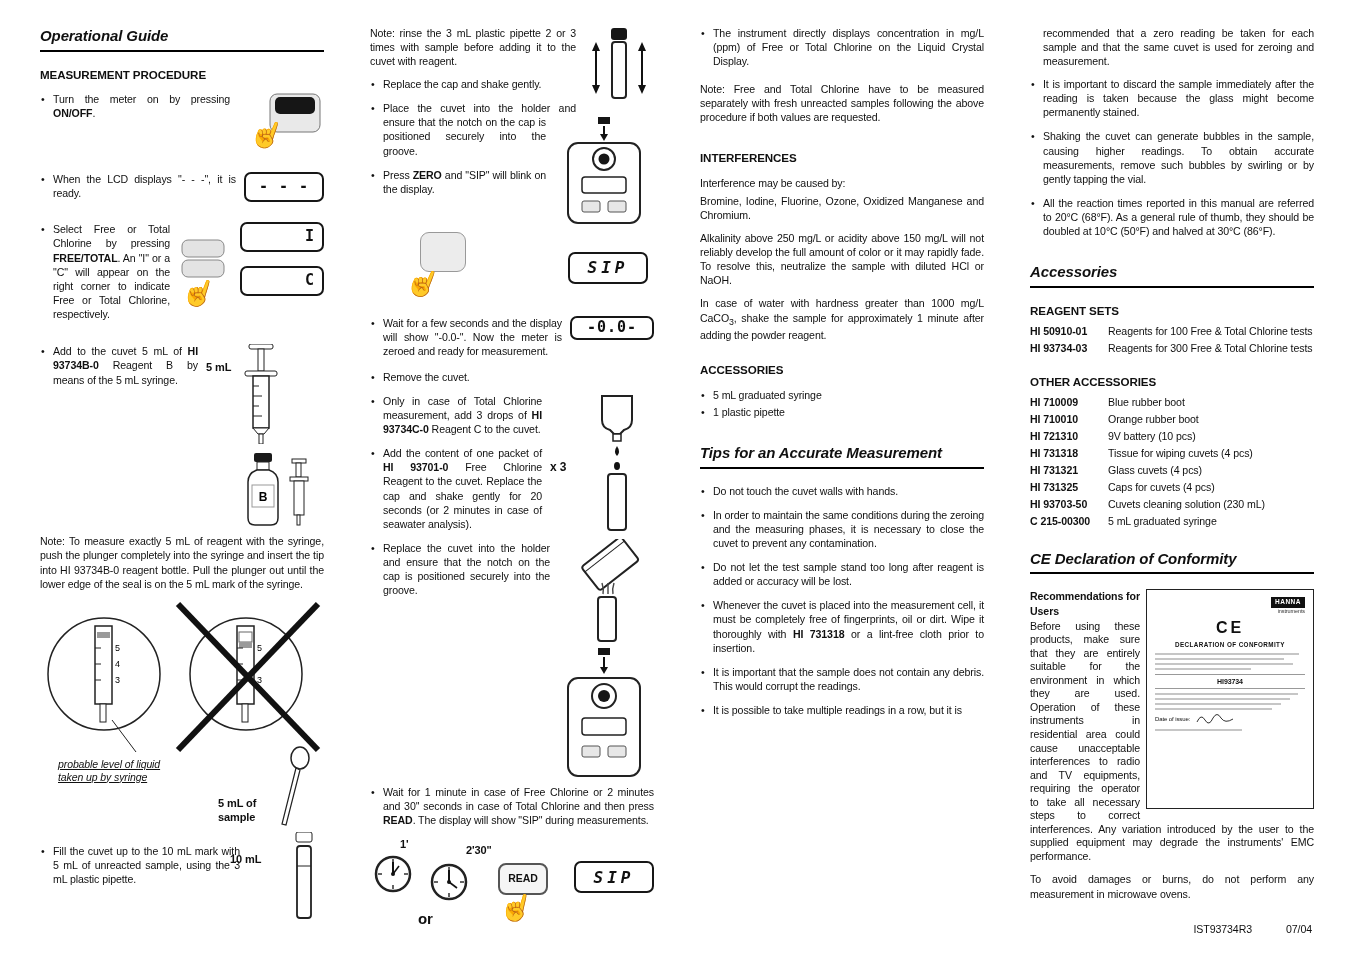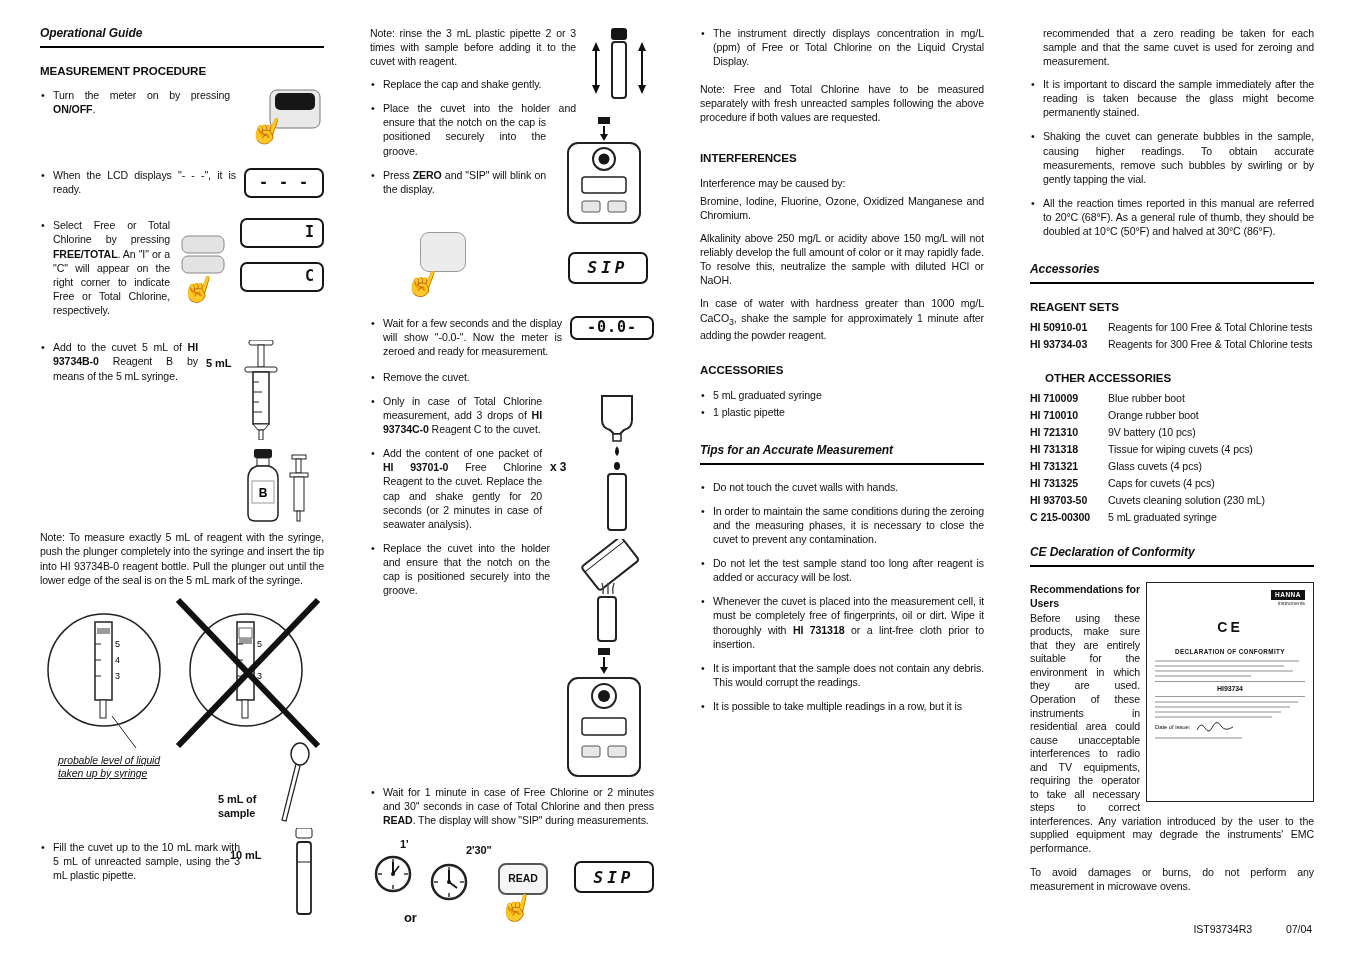--- a/index.html
+++ b/index.html
@@ -1,20 +1,20 @@
 <!DOCTYPE html>
 <html><head>
 <meta charset="utf-8">
 <style>
   *{box-sizing:border-box;margin:0;padding:0}
   html,body{width:1351px;height:954px}
   body{background:#fff;font-family:"Liberation Sans",sans-serif;font-size:10.6px;line-height:1.33;color:#101010;overflow:hidden;letter-spacing:-0.1px}
   .page{display:flex;gap:46px;padding:26px 38px 10px 40px;height:100%}
   .col{flex:0 0 284px;width:284px;position:relative}
-  .title{font-size:12px;font-weight:bold;font-style:italic;border-bottom:2px solid #000;padding-bottom:4px;margin-bottom:15px}
+  .title{font-size:15px;font-weight:bold;font-style:italic;border-bottom:2px solid #000;padding-bottom:4px;margin-bottom:15px}
   .mt{margin-top:24px}
   .subhead{font-size:11.6px;font-weight:bold;margin:0 0 10px}
   .para{text-align:justify;margin-bottom:9px}
   .bullet{position:relative;padding-left:13px;text-align:justify;margin-bottom:10px}
   .bullet::before{content:"•";position:absolute;left:1px;top:0}
   .fr{float:right;clear:right;margin:0 0 5px 8px;position:relative}
   .cb{clear:both}
   .fig{position:relative}
   .lcd{border:2px solid #161616;border-radius:7px;display:flex;align-items:center;justify-content:center;font-family:"DejaVu Sans Mono",monospace;font-weight:bold;background:#fff;font-size:15px;letter-spacing:1px}
   .lcd.rt{justify-content:flex-end;padding-right:7px}
@@ -26,21 +26,21 @@
   .acc-row .desc{flex:1}
   .zero-row{clear:both;display:flex;justify-content:space-between;align-items:center;padding:2px 6px 2px 36px;margin-bottom:10px}
   .zero-btn{width:46px;height:40px;background:#ececec;border:1.5px solid #999;border-radius:9px}
   .read-btn{border:2px solid #555;border-radius:8px;width:50px;height:32px;display:flex;align-items:center;justify-content:center;font-weight:bold;font-size:10.5px;background:#f5f5f5}
   .fig1{position:relative;height:322px;margin-top:4px}
   .annot-hand{font-style:italic;text-decoration:underline;font-size:10.5px;line-height:1.25}
   .cert{width:168px;height:220px;border:1.2px solid #222;padding:7px 8px;background:#fff}
   .cert-logo{display:flex;flex-direction:column;align-items:flex-end}
   .cert-hanna{background:#111;color:#fff;font-size:6.5px;font-weight:bold;padding:1px 4px;letter-spacing:.5px}
   .cert-inst{font-size:5.5px;color:#333}
-  .cert-ce{font-size:14px;font-weight:bold;letter-spacing:3px;text-align:center;margin:11px 0}
+  .cert-ce{font-size:16px;font-weight:bold;letter-spacing:3px;text-align:center;margin:2px 0}
   .cert-title{font-size:6.3px;font-weight:bold;text-align:center;letter-spacing:.4px;margin-bottom:4px}
   .cline{height:2px;background:#c6c6c6;margin:3px 0}
   .cert-model{font-size:7px;font-weight:bold;text-align:center;border-top:1px solid #999;border-bottom:1px solid #999;padding:2px 0;margin:4px 0}
   .cert-date{font-size:6px;display:flex;gap:5px;align-items:center;margin-top:4px}
   .rec-head{font-weight:bold;font-size:10.6px;margin-bottom:2px}
   .footer{position:absolute;bottom:8px;right:2px;display:flex;gap:34px}
   svg{display:block}
 </style>
 </head>
 <body>
@@ -293,21 +293,21 @@
         <g stroke="#222" stroke-width="1.4">
             <line x1="21" y1="6" x2="21" y2="10"></line>
             <line x1="21" y1="32" x2="21" y2="36"></line>
             <line x1="6" y1="21" x2="10" y2="21"></line>
             <line x1="32" y1="21" x2="36" y2="21"></line>
           </g>
         <line x1="21" y1="21" x2="21" y2="9" stroke="#111" stroke-width="2"></line>
         <line x1="21" y1="21" x2="29" y2="27" stroke="#111" stroke-width="1.6"></line>
         <circle cx="21" cy="21" r="2" fill="#111"></circle>
       </svg>
-      <span style="position:absolute;left:34px;top:72px;font-weight:bold;font-size:13px">or</span>
+      <span style="position:absolute;left:48px;top:72px;font-weight:bold;font-size:15px">or</span>
       <div class="read-btn" style="position:absolute;left:128px;top:26px">READ</div>
       <span class="hand" style="left:130px;top:58px;transform:rotate(14deg)">☝</span>
       <div class="lcd seg" style="position:absolute;right:0;top:24px;width:80px;height:32px">SIP</div>
     </div>
   </div>
 
   <div class="col">
     <div class="bullet">
       <span>The instrument directly displays concentration in mg/L (ppm) of Free or Total Chlorine on the Liquid Crystal Display.</span>
     </div>
@@ -346,21 +346,21 @@
     <div class="subhead" style="margin-bottom:6px">REAGENT SETS</div>
     <div class="acc-row">
       <span class="code">HI 50910-01</span>
       <span class="desc">Reagents for 100 Free &amp; Total Chlorine tests</span>
     </div>
     <div class="acc-row">
       <span class="code">HI 93734-03</span>
       <span class="desc">Reagents for 300 Free &amp; Total Chlorine tests</span>
     </div>
 
-    <div class="subhead" style="margin:18px 15px 6px">OTHER ACCESSORIES</div>
+    <div class="subhead" style="margin:18px 0 6px">OTHER ACCESSORIES</div>
     <div class="acc-row">
         <span class="code">HI 710009</span>
         <span class="desc">Blue rubber boot</span>
       </div>
     <div class="acc-row">
         <span class="code">HI 710010</span>
         <span class="desc">Orange rubber boot</span>
       </div>
     <div class="acc-row">
         <span class="code">HI 721310</span>

